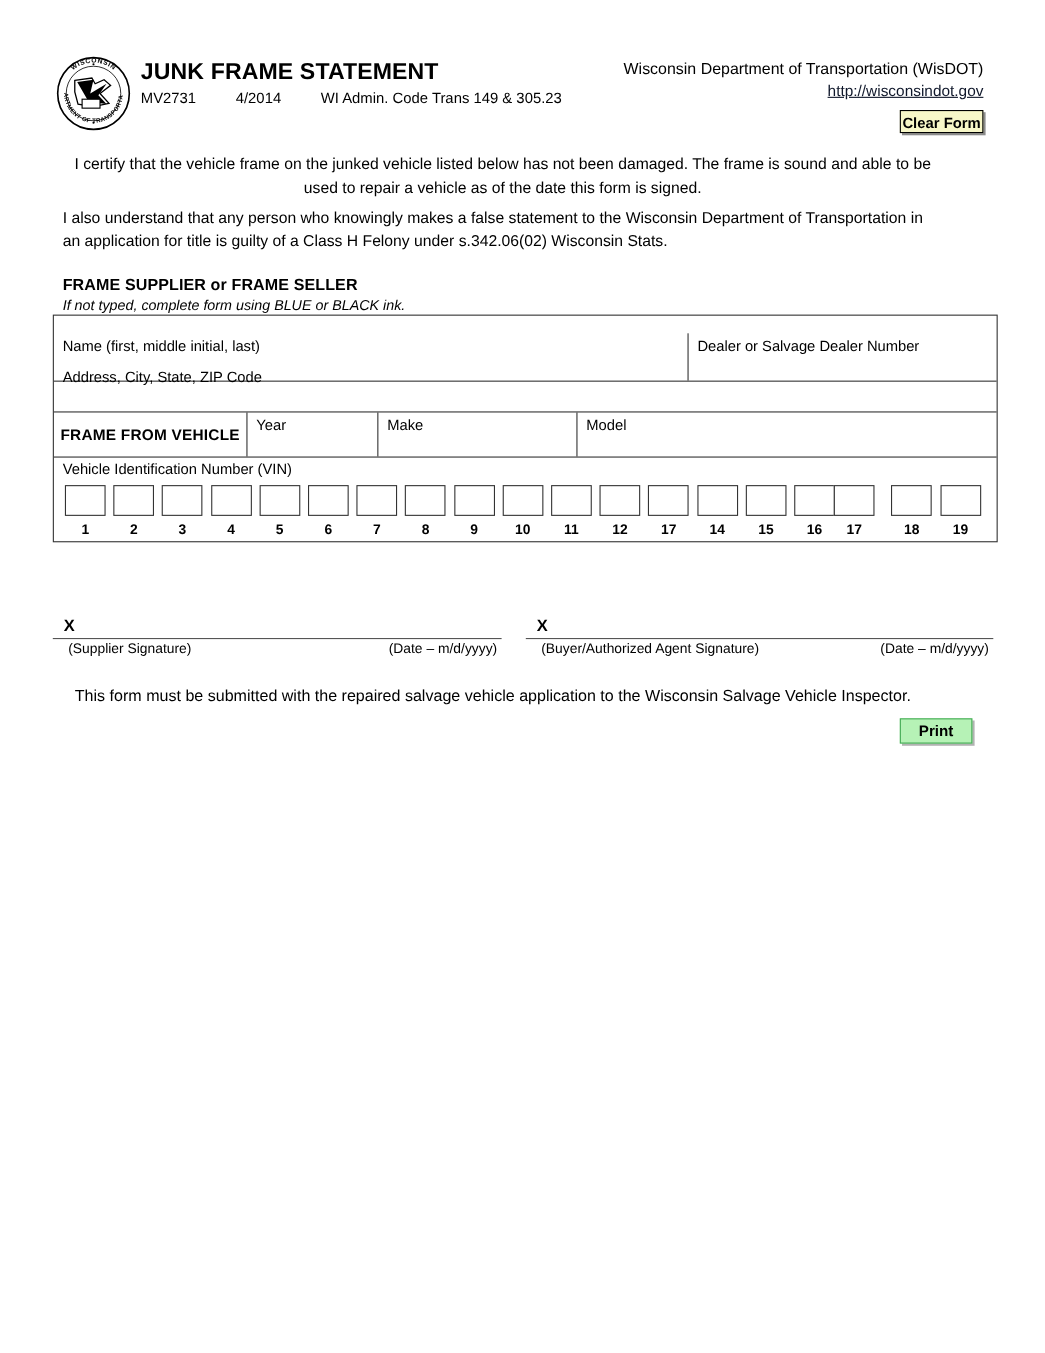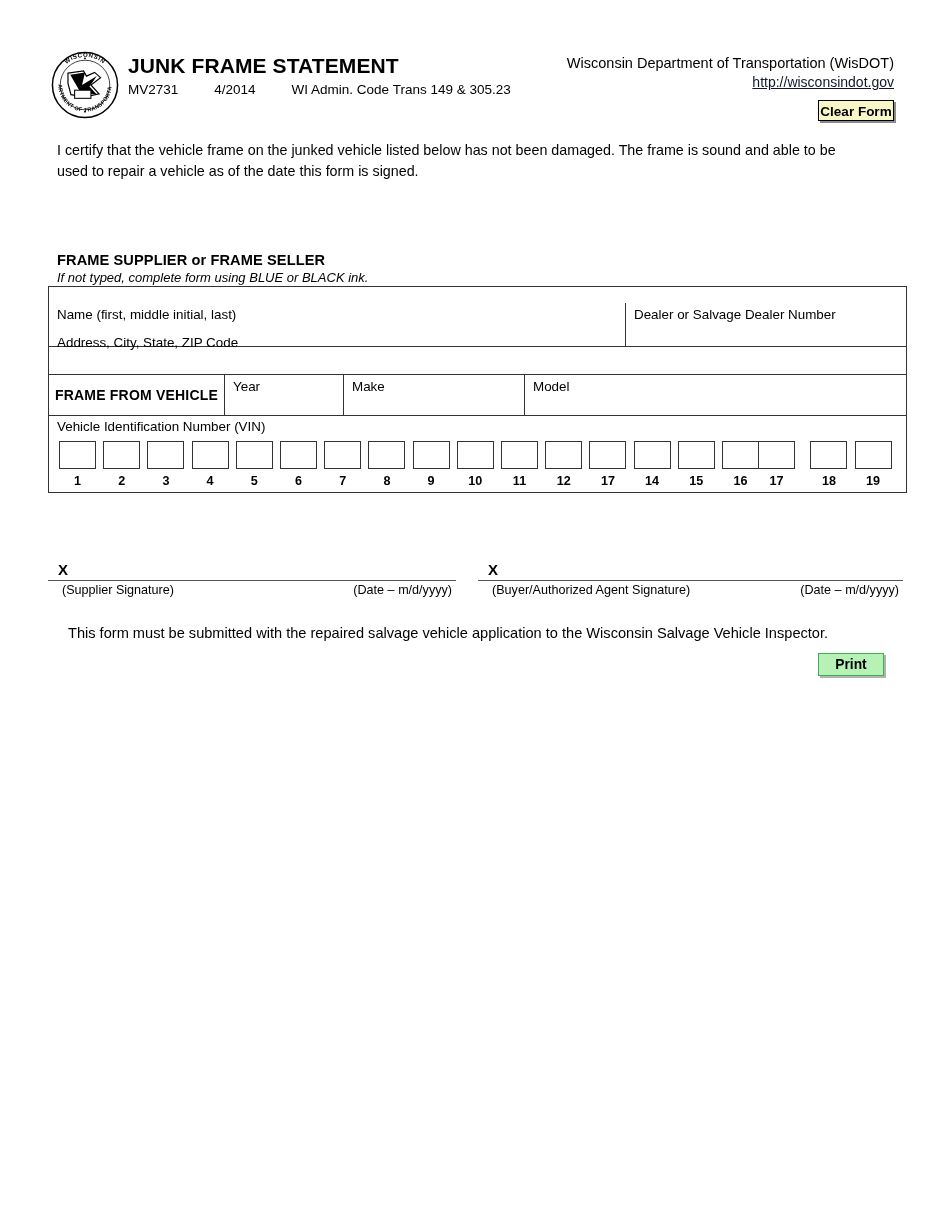--- a/index.html
+++ b/index.html
@@ -96,21 +96,21 @@
   }
 
   
   .cert {
     position: absolute;
     left: 57px;
     width: 800px;
     font-size: 14.3px;
     line-height: 21px;
   }
-  .cert-1 { top: 140px; }
+  .cert-1 { top: 140px; text-align: center; }
   .cert-2 { top: 189px; }
 
   
   .section-head {
     position: absolute;
     left: 57px;
     top: 252px;
     font-size: 14.6px;
     font-weight: bold;
     letter-spacing: 0.1px;
@@ -312,20 +312,21 @@
   </div>
 
   <div class="agency-block">
     <div class="agency-name">Wisconsin Department of Transportation (WisDOT)</div>
     <div><a class="agency-url" href="#">http://wisconsindot.gov</a></div>
   </div>
 
   <div class="clear-form-btn">Clear Form</div>
 
   <div class="cert cert-1">I certify that the vehicle frame on the junked vehicle listed below has not been damaged. The frame is sound and able to be used to repair a vehicle as of the date this form is signed.</div>
+  <div class="cert cert-2">I also understand that any person who knowingly makes a false statement to the Wisconsin Department of Transportation in an application for title is guilty of a Class H Felony under s.342.06(02) Wisconsin Stats.</div>
 
   <div class="section-head">FRAME SUPPLIER or FRAME SELLER</div>
   <div class="section-sub">If not typed, complete form using BLUE or BLACK ink.</div>
 
   <div class="tbl">
 
     <div class="row row-name">
       <div class="cell c-name vsep">
         <div class="cell-label">Name (first, middle initial, last)</div>
       </div>

